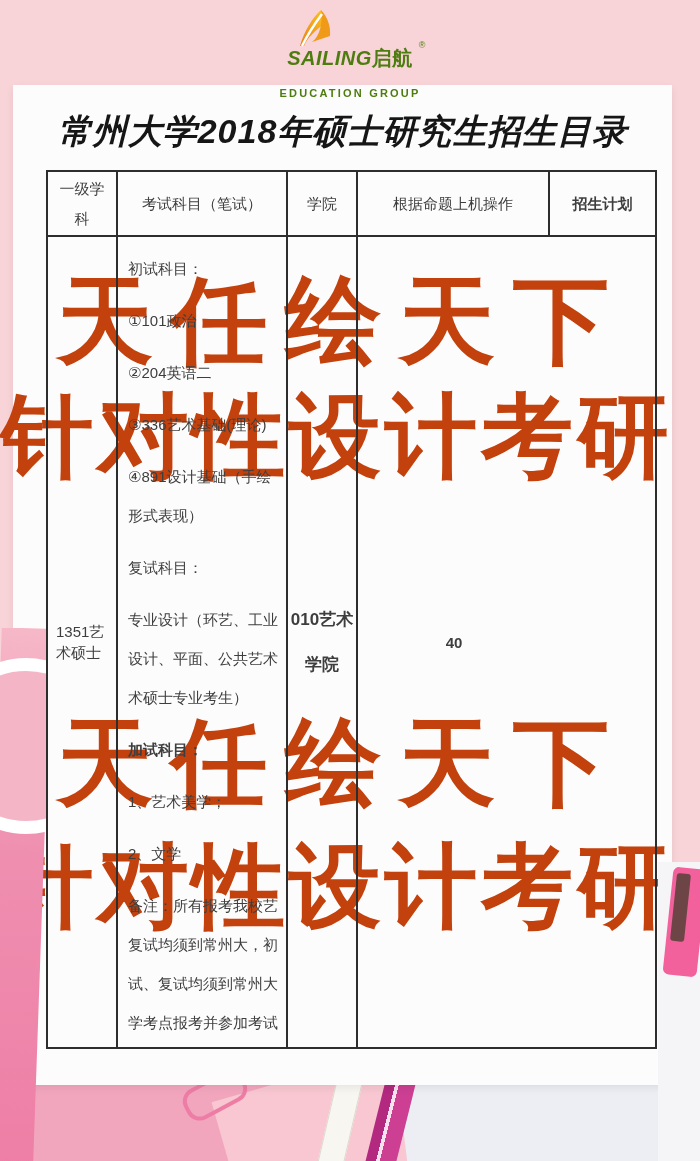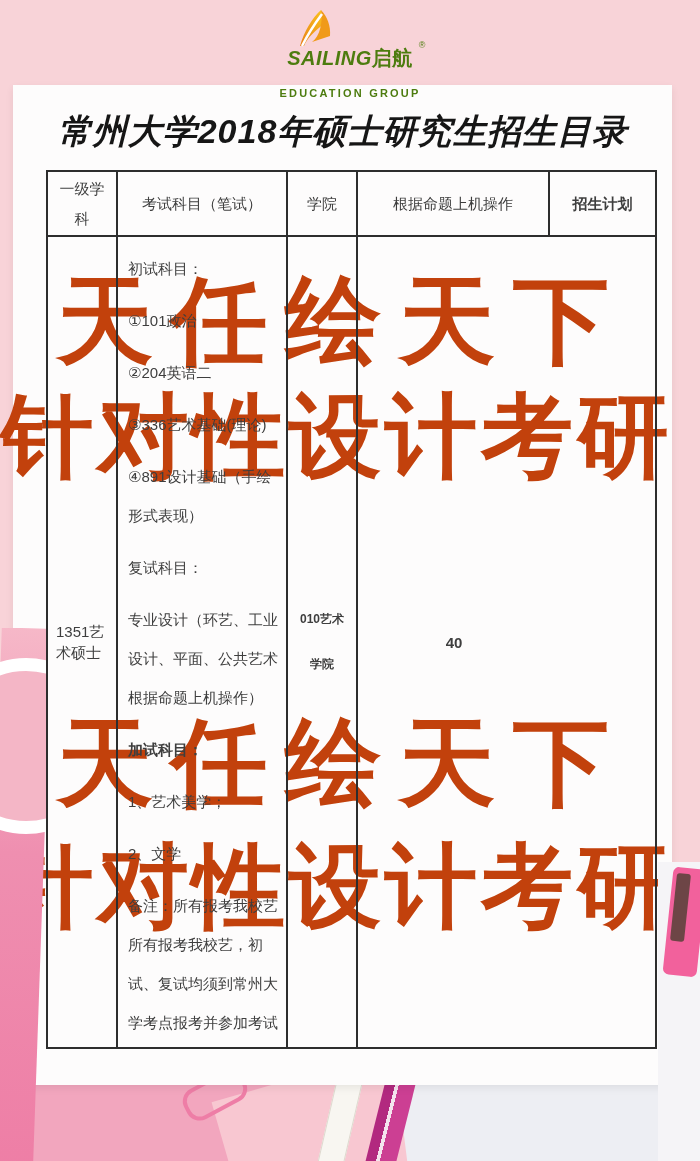--- a/index.html
+++ b/index.html
@@ -51,21 +51,21 @@
   .cell{border-right:2px solid #2d2d2d;border-bottom:2px solid #2d2d2d;box-sizing:border-box;
         color:#3e3e3e;background:transparent;overflow:hidden;}
   .last-col{border-right:none;font-weight:bold;}
   .body{border-bottom:none;}
   .head{display:flex;align-items:center;justify-content:center;text-align:center;
         font-size:15px;line-height:30px;padding:0 6px;}
   .wrap2{word-break:break-all;}
   .c-disc{display:flex;align-items:center;padding-left:8px;font-size:15px;}
   .c-disc span{display:block;width:56px;word-break:break-all;line-height:21px;}
   .c-exam{padding:12px 0 16px 10px;font-size:15px;}
-  .c-college{display:flex;flex-direction:column;justify-content:center;align-items:center;font-size:12px;}
+  .c-college{display:flex;flex-direction:column;justify-content:center;align-items:center;font-size:17px;}
   .c-college .line{height:45px;line-height:45px;}
   .c-dir{padding:212px 0 0 8px;font-size:14.5px;letter-spacing:-0.2px;}
   .c-quota{display:flex;align-items:center;justify-content:center;font-size:15px;}
   .line{height:39px;line-height:39px;white-space:nowrap;}
   .gap{margin-top:13px;}
   .bold{font-weight:700;}
 
   
   .logo{position:absolute;top:8px;left:50%;transform:translateX(-50%);z-index:3;width:200px;
         text-align:center;color:#4d7c0f;}
@@ -111,26 +111,26 @@
 
       <div class="line">初试科目：</div>
           <div class="line gap">①101政治</div>
           <div class="line gap">②204英语二</div>
           <div class="line gap">③336艺术基础(理论)</div>
           <div class="line gap">④891设计基础（手绘</div>
           <div class="line">形式表现）</div>
           <div class="line gap">复试科目：</div>
           <div class="line gap">专业设计（环艺、工业</div>
           <div class="line">设计、平面、公共艺术</div>
-          <div class="line">根据命题上机操作）</div>
+          <div class="line">术硕士专业考生）</div>
           <div class="line bold gap">加试科目：</div>
           <div class="line gap">1、艺术美学；</div>
           <div class="line gap">2、文学</div>
           <div class="line gap">备注：所有报考我校艺</div>
-          <div class="line">所有报考我校艺，初</div>
+          <div class="line">复试均须到常州大，初</div>
           <div class="line">试、复试均须到常州大</div>
           <div class="line">学考点报考并参加考试</div>
         </div>
       <div class="cell body c-college">
 
       <div class="line bold">010艺术</div>
           <div class="line bold">学院</div>
         </div>
       <div class="cell body c-quota last-col">40</div>
     </div>

